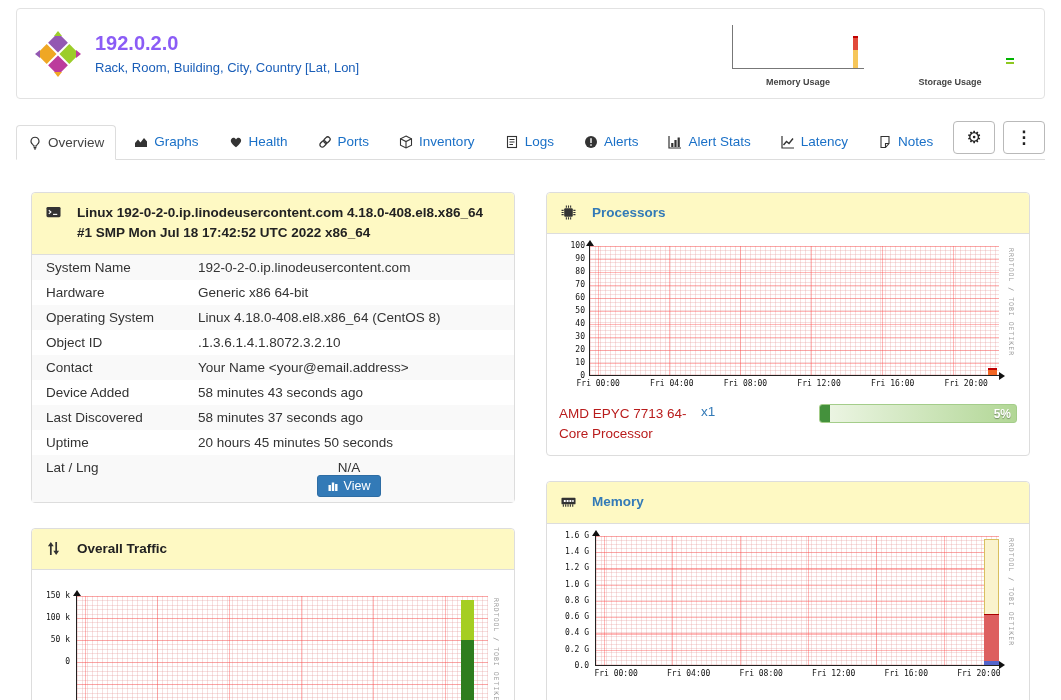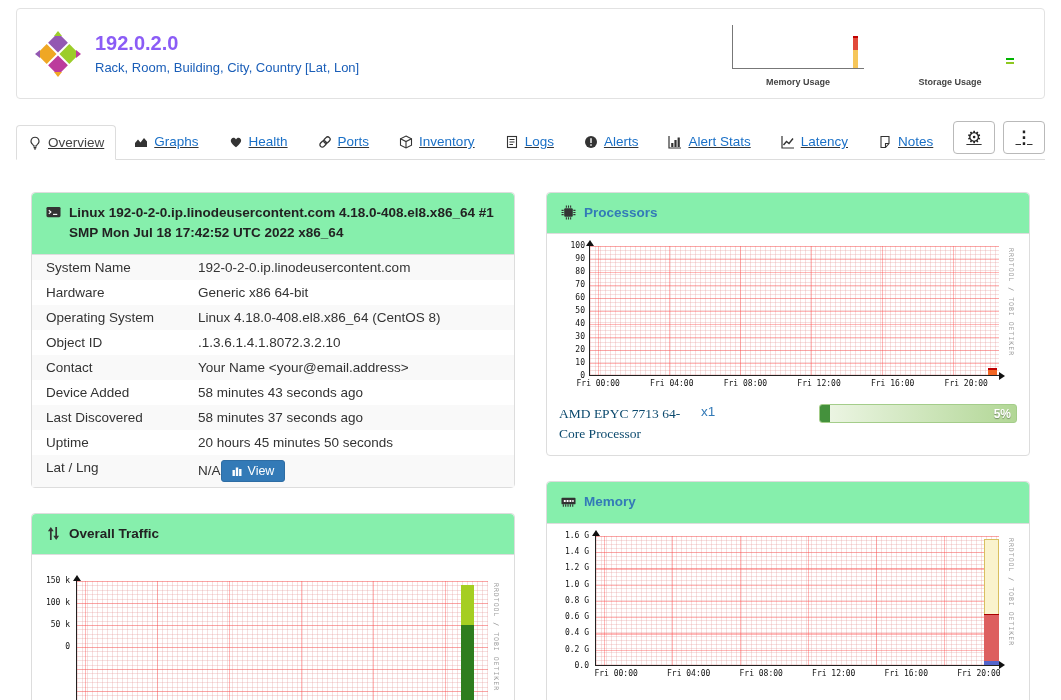--- a/index.html
+++ b/index.html
@@ -15,48 +15,48 @@
   .device-sub { font-size:13px; color:#1a5eb8; margin-top:5px; }
   .mini-graphs { position:absolute; right:18px; top:10px; display:flex; }
   .mini { width:152px; height:68px; position:relative; cursor:pointer; }
   .mini-label { position:absolute; bottom:0; width:100%; text-align:center; font-size:9px;
     font-weight:bold; color:#444; }
   .mini-plot { position:absolute; left:10px; right:10px; top:6px; height:44px; }
   .mini-plot.axes { border-left:1px solid #777; border-bottom:1px solid #777; }
   .mark { position:absolute; }
 
   
-  .tabbar { display:flex; align-items:flex-end; margin:22px 16px 0; border-bottom:1px solid #ddd;text-decoration:underline; }
+  .tabbar { display:flex; align-items:flex-end; margin:22px 16px 0; border-bottom:1px solid #ddd; }
   .tab { display:flex; align-items:center; gap:6px; padding:9px 11px; margin-right:6px;
     font-size:13.5px; color:#1a70c7; text-decoration:none; cursor:pointer;
     border:1px solid transparent; border-radius:4px 4px 0 0; white-space:nowrap; }
   .tab svg { width:14px; height:14px; flex:none; }
   .tab.active { background:#fff; border-color:#ddd; border-bottom:1px solid #fff;
     margin-bottom:-1px; color:#444; }
   .tab-actions { margin-left:auto; display:flex; gap:8px; padding-bottom:5px; }
   .icon-btn { width:42px; height:33px; border:1px solid #b9b9b9; border-radius:4px; background:#fff;
     display:flex; align-items:center; justify-content:center; font-size:17px; color:#222;
     cursor:pointer; line-height:1; }
 
   
   .content { display:flex; gap:31px; margin:32px 31px 0; align-items:flex-start; }
   .col { flex:1; min-width:0; display:flex; flex-direction:column; gap:25px; }
   .panel { border:1px solid #ddd; border-radius:4px; background:#fff; }
-  .panel-head { background:#86efac; border-bottom:1px solid #ddd; padding:10px 14px;
-    font-size:13.5px; font-weight:bold; display:flex; gap:8px; align-items:flex-start;
+  .panel-head { background:#fef9c3; border-bottom:1px solid #ddd; padding:10px 14px;
+    font-size:13.5px; font-weight:bold; display:flex; gap:16px; align-items:flex-start;
     line-height:1.5; border-radius:4px 4px 0 0; color:#222; }
   .panel-head svg { width:15px; height:15px; flex:none; margin-top:2px; }
   .panel-head a.blue { color:#337ab7; text-decoration:none; cursor:pointer;text-align:center; }
 
   
   table.sys { width:100%; border-collapse:collapse; font-size:13.5px; }
   table.sys td { padding:5px 14px; vertical-align:top; }
   table.sys tr:nth-child(odd) { background:#f9f9f9; }
   table.sys td.lbl { width:152px; }
-  .val-flex { display:flex; align-items:center; }
+  .val-flex { display:flex; justify-content:space-between; align-items:center;flex-direction:column; }
   .view-btn { background:#337ab7; color:#fff; border:1px solid #2e6da4; border-radius:3px;
     padding:3px 10px; font-size:12.5px; display:inline-flex; gap:6px; align-items:center;
     cursor:pointer; font-family:inherit; }
   .view-btn svg { width:10px; height:10px; }
 
   
   .graph { position:relative; cursor:pointer; }
   .plot { position:absolute; border-left:1px solid #222; border-bottom:1px solid #222;
     background-image:
       repeating-linear-gradient(to right, rgba(255,70,70,0.38) 0 1px, transparent 1px 71px),
@@ -82,21 +82,21 @@
       repeating-linear-gradient(to right, rgba(228,150,150,0.30) 0 1px, transparent 1px 5px),
       repeating-linear-gradient(to bottom, rgba(228,150,150,0.30) 0 1px, transparent 1px 4px); }
   .traffic-plot { background-image:
       repeating-linear-gradient(to right, rgba(255,70,70,0.38) 0 1px, transparent 1px 72px),
       repeating-linear-gradient(to bottom, rgba(255,70,70,0.38) 0 1px, transparent 1px 22px),
       repeating-linear-gradient(to right, rgba(228,150,150,0.30) 0 1px, transparent 1px 5px),
       repeating-linear-gradient(to bottom, rgba(228,150,150,0.30) 0 1px, transparent 1px 4.4px); }
 
   
   .cpu-meta { display:flex; align-items:flex-start; padding:4px 12px 12px; font-size:13.5px; }
-  .cpu-name { color:#0c4a6e; width:140px; line-height:1.45; text-decoration:none; cursor:pointer;font-family:Liberation Serif, serif; }
+  .cpu-name { color:#b91c1c; width:140px; line-height:1.45; text-decoration:none; cursor:pointer; }
   .cpu-count { color:#337ab7; margin-left:2px; }
   .cpu-bar { margin-left:auto; width:198px; height:19px; border-radius:3px; position:relative;
     background:linear-gradient(90deg,#eef6e6,#b2d796); overflow:hidden; border:1px solid #a4cd8a; }
   .cpu-bar .fill { position:absolute; left:0; top:0; bottom:0; background:#44913c; }
   .cpu-bar .pct { position:absolute; right:5px; top:2px; color:#fff; font-weight:bold;
     font-size:12px; text-shadow:0 1px 1px rgba(0,0,0,0.35); }
 </style>
 </head>
 <body>
 

